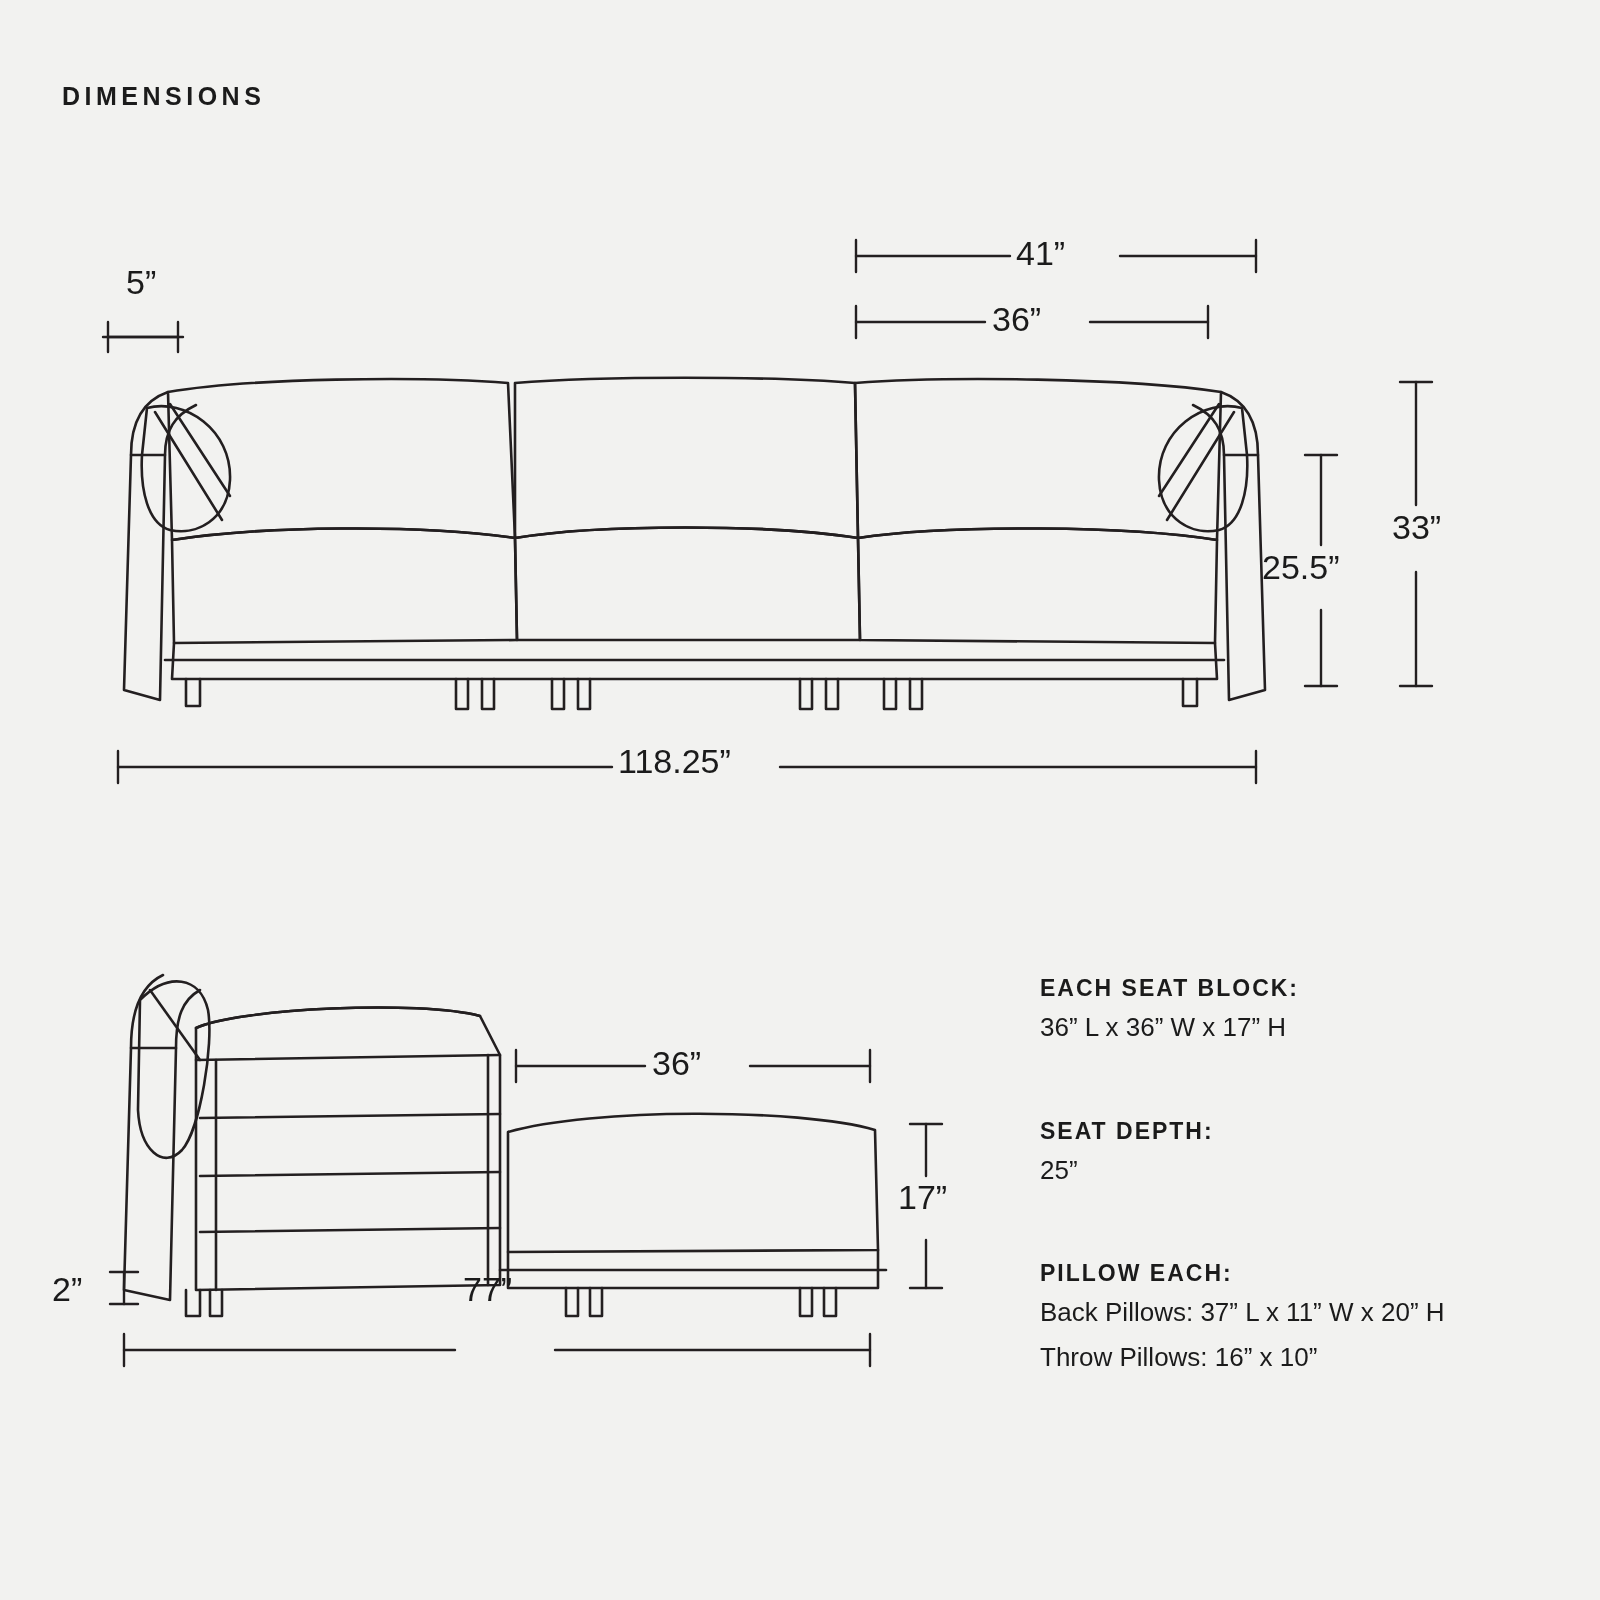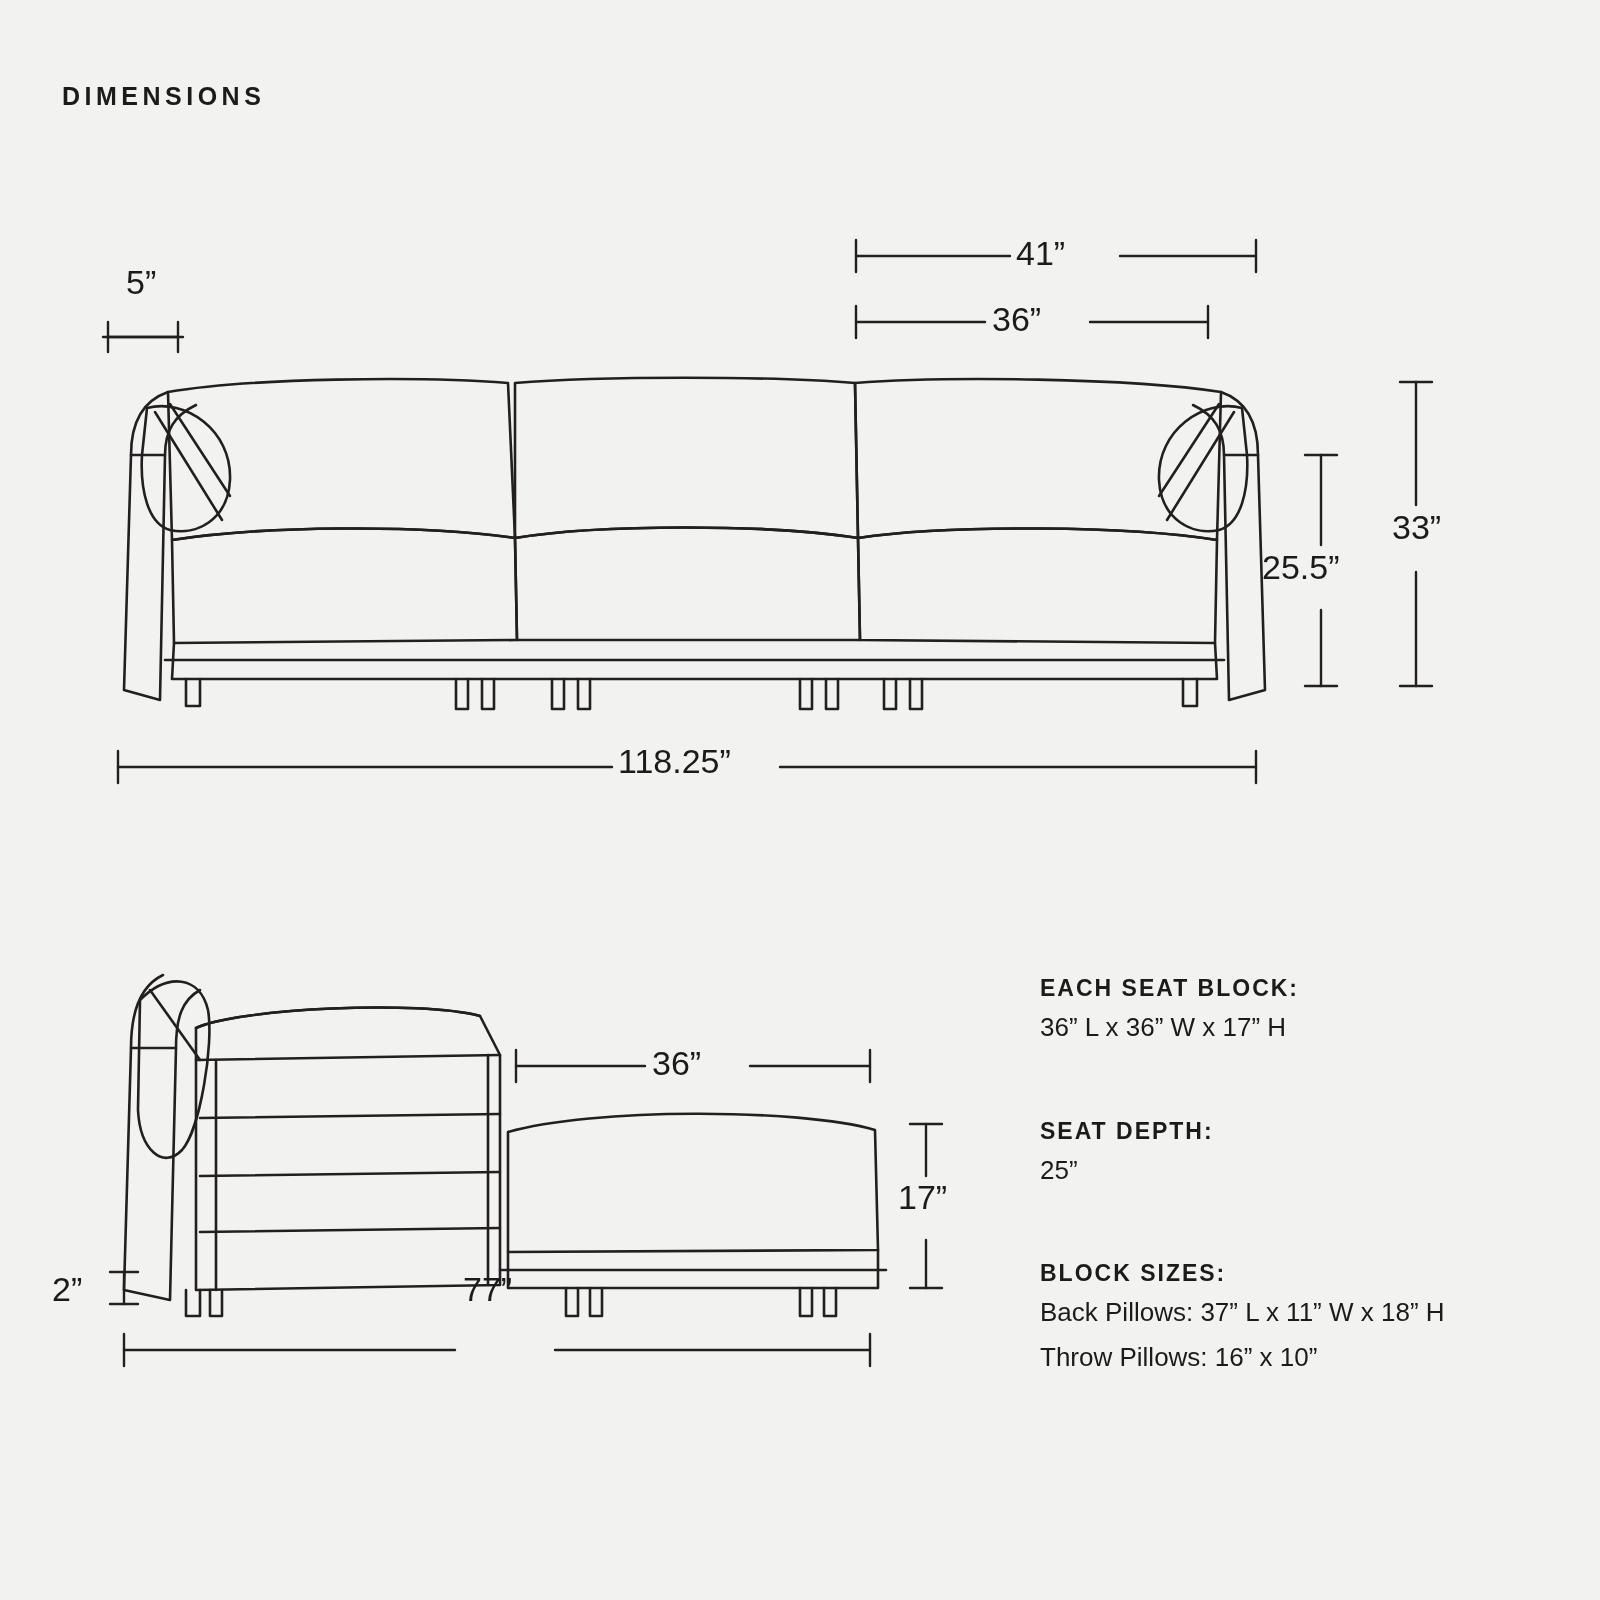--- a/index.html
+++ b/index.html
@@ -213,18 +213,18 @@
     <div class="spec-head">EACH SEAT BLOCK:</div>
     <div class="spec-line">36” L x 36” W x 17” H</div>
   </div>
 
   <div class="spec-block" style="top:1118px;">
     <div class="spec-head">SEAT DEPTH:</div>
     <div class="spec-line">25”</div>
   </div>
 
   <div class="spec-block" style="top:1260px;">
-    <div class="spec-head">BLOCK SIZES:</div>
-    <div class="spec-line" style="margin-bottom:14px;">Back Pillows: 37” L x 11” W x 18” H</div>
+    <div class="spec-head">PILLOW EACH:</div>
+    <div class="spec-line" style="margin-bottom:14px;">Back Pillows: 37” L x 11” W x 20” H</div>
     <div class="spec-line">Throw Pillows: 16” x 10”</div>
   </div>
 
 </div>
 
 </body></html>

